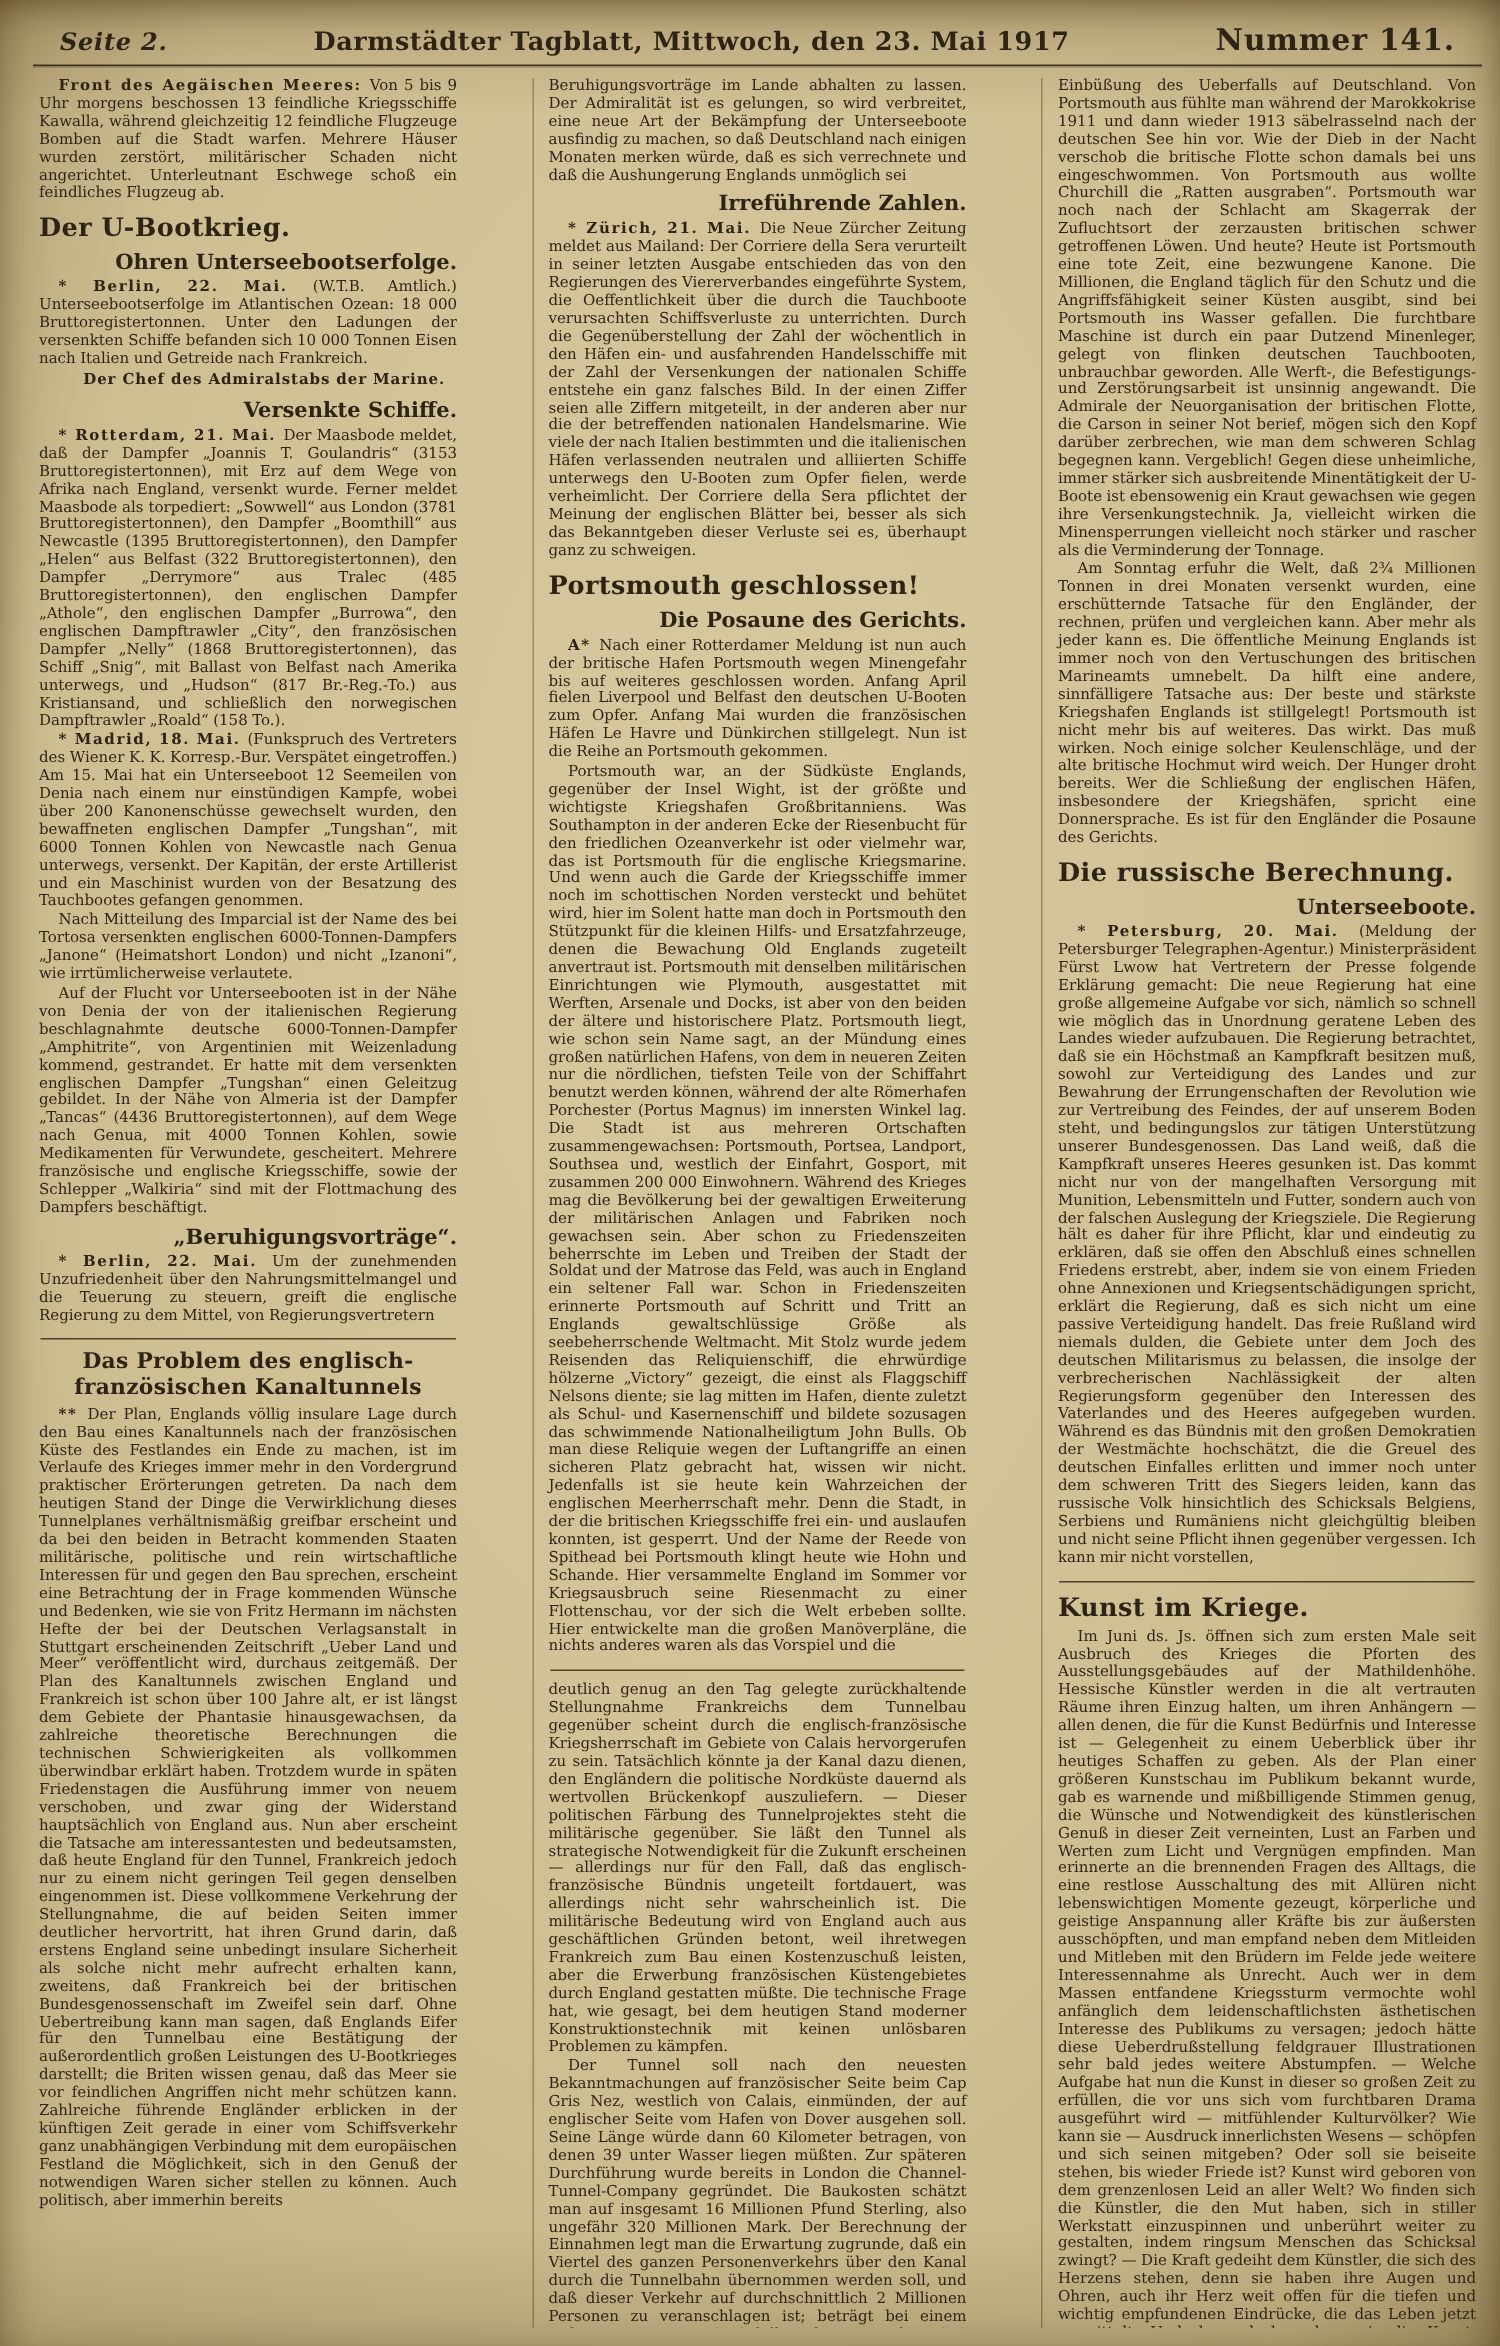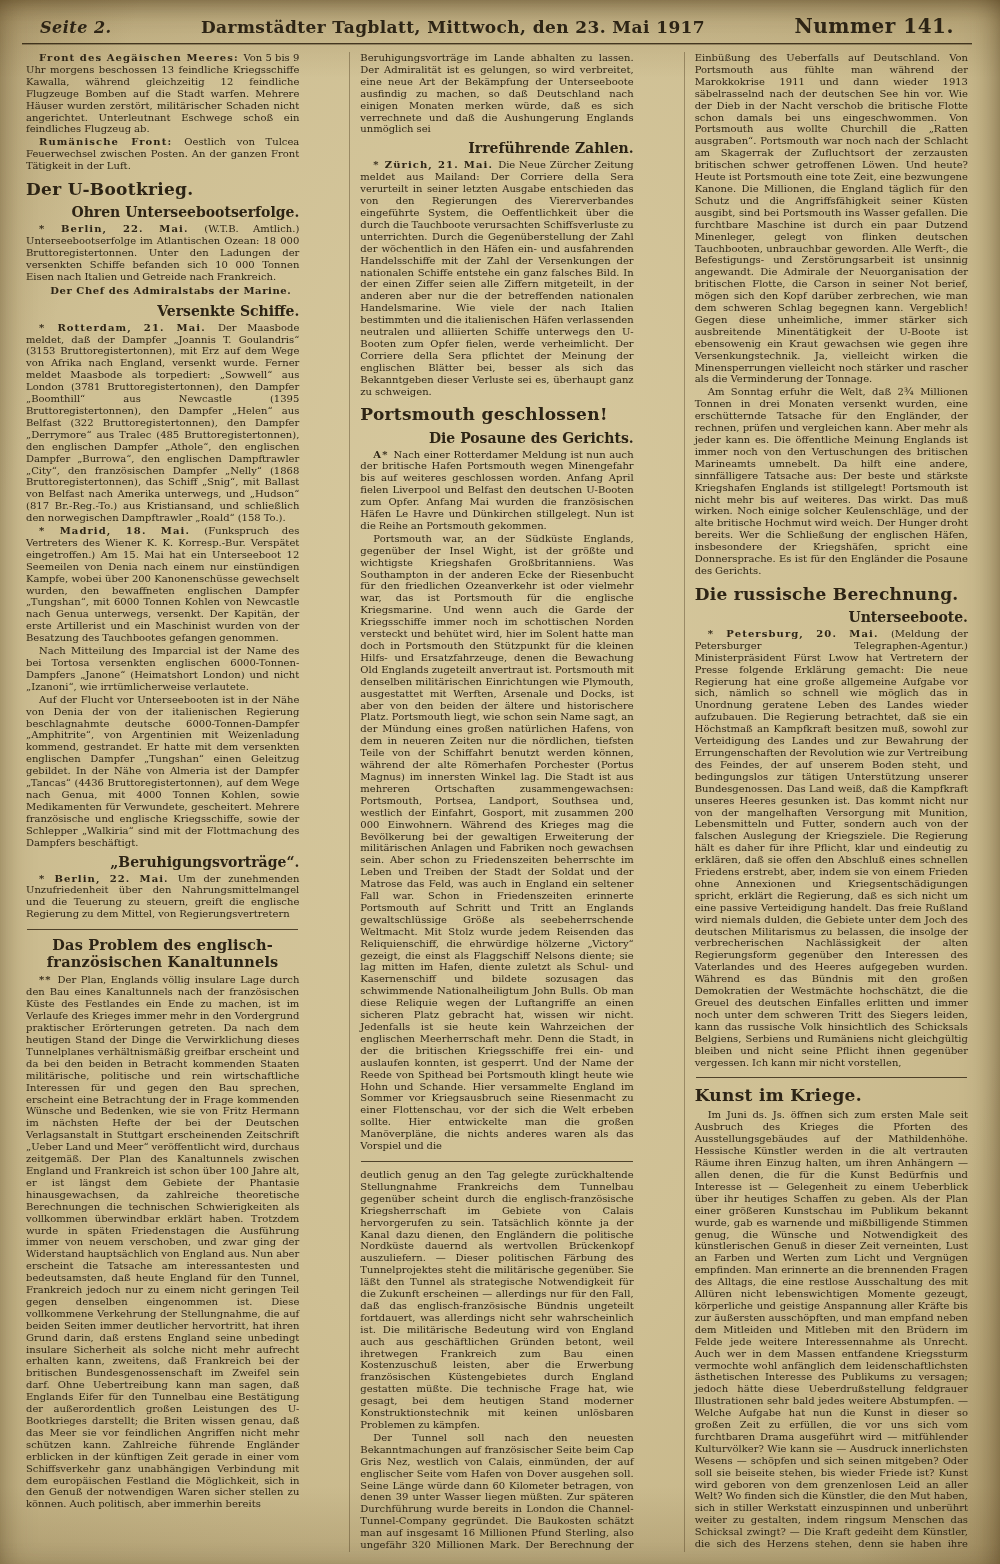--- a/index.html
+++ b/index.html
@@ -15,21 +15,21 @@
   .paper{
     position:absolute; inset:0;
     background:
       linear-gradient(105deg, rgba(110,85,45,.20), rgba(0,0,0,0) 10%, rgba(0,0,0,0) 90%, rgba(110,85,45,.26)),
       linear-gradient(180deg, rgba(125,100,55,.30), rgba(0,0,0,0) 5%, rgba(0,0,0,0) 95%, rgba(110,88,48,.22)),
       radial-gradient(ellipse at 48% 38%, #d7c99f 0%, #cfc094 55%, #bfae80 100%);
     box-shadow:
       inset 0 16px 26px -14px rgba(60,40,10,.5),
       inset -20px 0 32px -18px rgba(60,40,10,.5),
       inset 20px 0 32px -18px rgba(60,40,10,.35);
-    padding:8px 20px 0 14px;
+    padding:8px 4px 0 14px;
   }
   .masthead{
     display:flex; justify-content:space-between; align-items:baseline;
     padding:6px 26px 3px 26px;
     font-weight:bold;
   }
   .page-num{ font-style:italic; font-size:16px; letter-spacing:.5px; }
   .paper-title{ font-size:17px; letter-spacing:.4px; }
   .issue-num{ font-size:20px; letter-spacing:.5px; }
   .masthead-rule{
@@ -89,21 +89,20 @@
   <header class="masthead">
     <div class="page-num">Seite 2.</div>
     <div class="paper-title">Darmstädter Tagblatt, Mittwoch, den 23. Mai 1917</div>
     <div class="issue-num">Nummer 141.</div>
   </header>
   <div class="masthead-rule"></div>
 
   <main class="columns">
     <section class="col">
         <p class="par"><span class="dateline">Front des Aegäischen Meeres: </span>Von 5 bis 9 Uhr morgens beschossen 13 feindliche Kriegsschiffe Kawalla, während gleichzeitig 12 feindliche Flugzeuge Bomben auf die Stadt warfen. Mehrere Häuser wurden zerstört, militärischer Schaden nicht angerichtet. Unterleutnant Eschwege schoß ein feindliches Flugzeug ab.</p>
-        <p class="par"><span class="dateline">Rumänische Front: </span>Oestlich von Tulcea Feuerwechsel zwischen Posten. An der ganzen Front Tätigkeit in der Luft.</p>
         <div class="headline">Der U-Bootkrieg.</div>
         <div class="subheadline">Ohren Unterseebootserfolge.</div>
         <p class="par"><span class="dateline">* Berlin, 22. Mai. </span>(W.T.B. Amtlich.) Unterseebootserfolge im Atlantischen Ozean: 18 000 Bruttoregistertonnen. Unter den Ladungen der versenkten Schiffe befanden sich 10 000 Tonnen Eisen nach Italien und Getreide nach Frankreich.</p>
         <div class="sig">Der Chef des Admiralstabs der Marine.</div>
         <div class="subheadline">Versenkte Schiffe.</div>
         <p class="par"><span class="dateline">* Rotterdam, 21. Mai. </span>Der Maasbode meldet, daß der Dampfer „Joannis T. Goulandris“ (3153 Bruttoregistertonnen), mit Erz auf dem Wege von Afrika nach England, versenkt wurde. Ferner meldet Maasbode als torpediert: „Sowwell“ aus London (3781 Bruttoregistertonnen), den Dampfer „Boomthill“ aus Newcastle (1395 Bruttoregistertonnen), den Dampfer „Helen“ aus Belfast (322 Bruttoregistertonnen), den Dampfer „Derrymore“ aus Tralec (485 Bruttoregistertonnen), den englischen Dampfer „Athole“, den englischen Dampfer „Burrowa“, den englischen Dampftrawler „City“, den französischen Dampfer „Nelly“ (1868 Bruttoregistertonnen), das Schiff „Snig“, mit Ballast von Belfast nach Amerika unterwegs, und „Hudson“ (817 Br.-Reg.-To.) aus Kristiansand, und schließlich den norwegischen Dampftrawler „Roald“ (158 To.).</p>
         <p class="par"><span class="dateline">* Madrid, 18. Mai. </span>(Funkspruch des Vertreters des Wiener K. K. Korresp.-Bur. Verspätet eingetroffen.) Am 15. Mai hat ein Unterseeboot 12 Seemeilen von Denia nach einem nur einstündigen Kampfe, wobei über 200 Kanonenschüsse gewechselt wurden, den bewaffneten englischen Dampfer „Tungshan“, mit 6000 Tonnen Kohlen von Newcastle nach Genua unterwegs, versenkt. Der Kapitän, der erste Artillerist und ein Maschinist wurden von der Besatzung des Tauchbootes gefangen genommen.</p>
         <p class="par">Nach Mitteilung des Imparcial ist der Name des bei Tortosa versenkten englischen 6000-Tonnen-Dampfers „Janone“ (Heimatshort London) und nicht „Izanoni“, wie irrtümlicherweise verlautete.</p>
         <p class="par">Auf der Flucht vor Unterseebooten ist in der Nähe von Denia der von der italienischen Regierung beschlagnahmte deutsche 6000-Tonnen-Dampfer „Amphitrite“, von Argentinien mit Weizenladung kommend, gestrandet. Er hatte mit dem versenkten englischen Dampfer „Tungshan“ einen Geleitzug gebildet. In der Nähe von Almeria ist der Dampfer „Tancas“ (4436 Bruttoregistertonnen), auf dem Wege nach Genua, mit 4000 Tonnen Kohlen, sowie Medikamenten für Verwundete, gescheitert. Mehrere französische und englische Kriegsschiffe, sowie der Schlepper „Walkiria“ sind mit der Flottmachung des Dampfers beschäftigt.</p>
         <div class="subheadline">„Beruhigungsvorträge“.</div>

